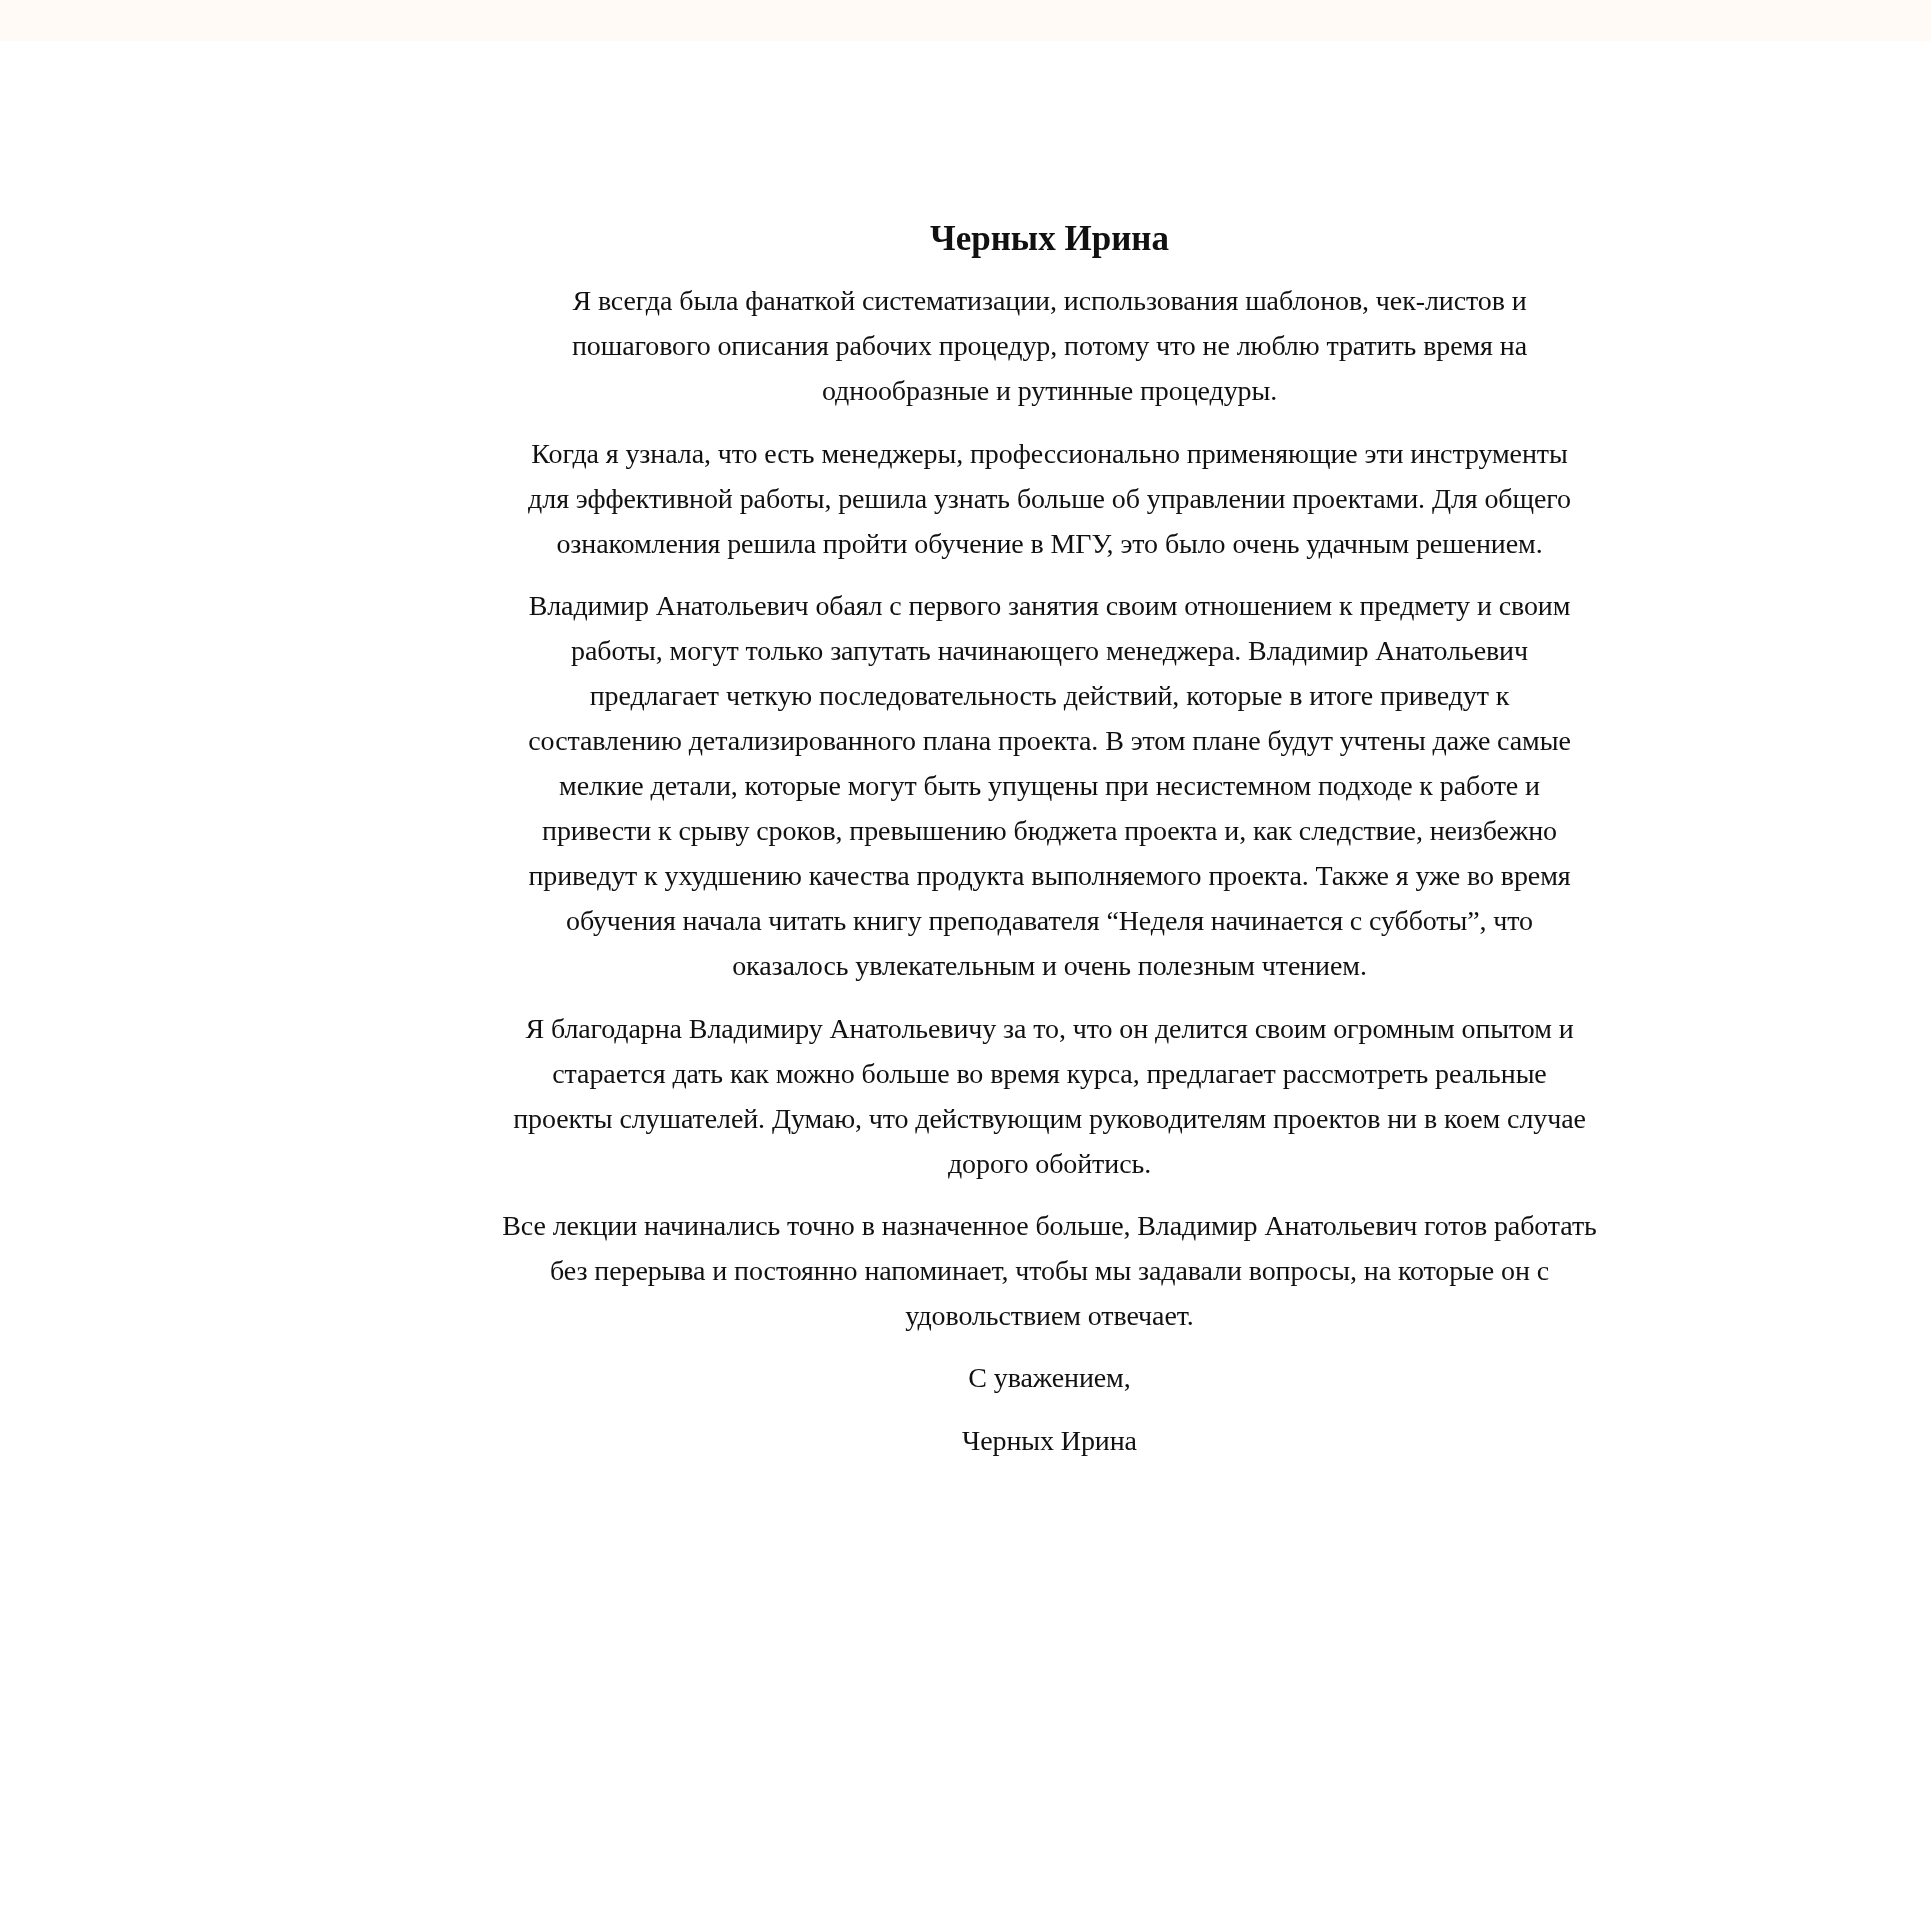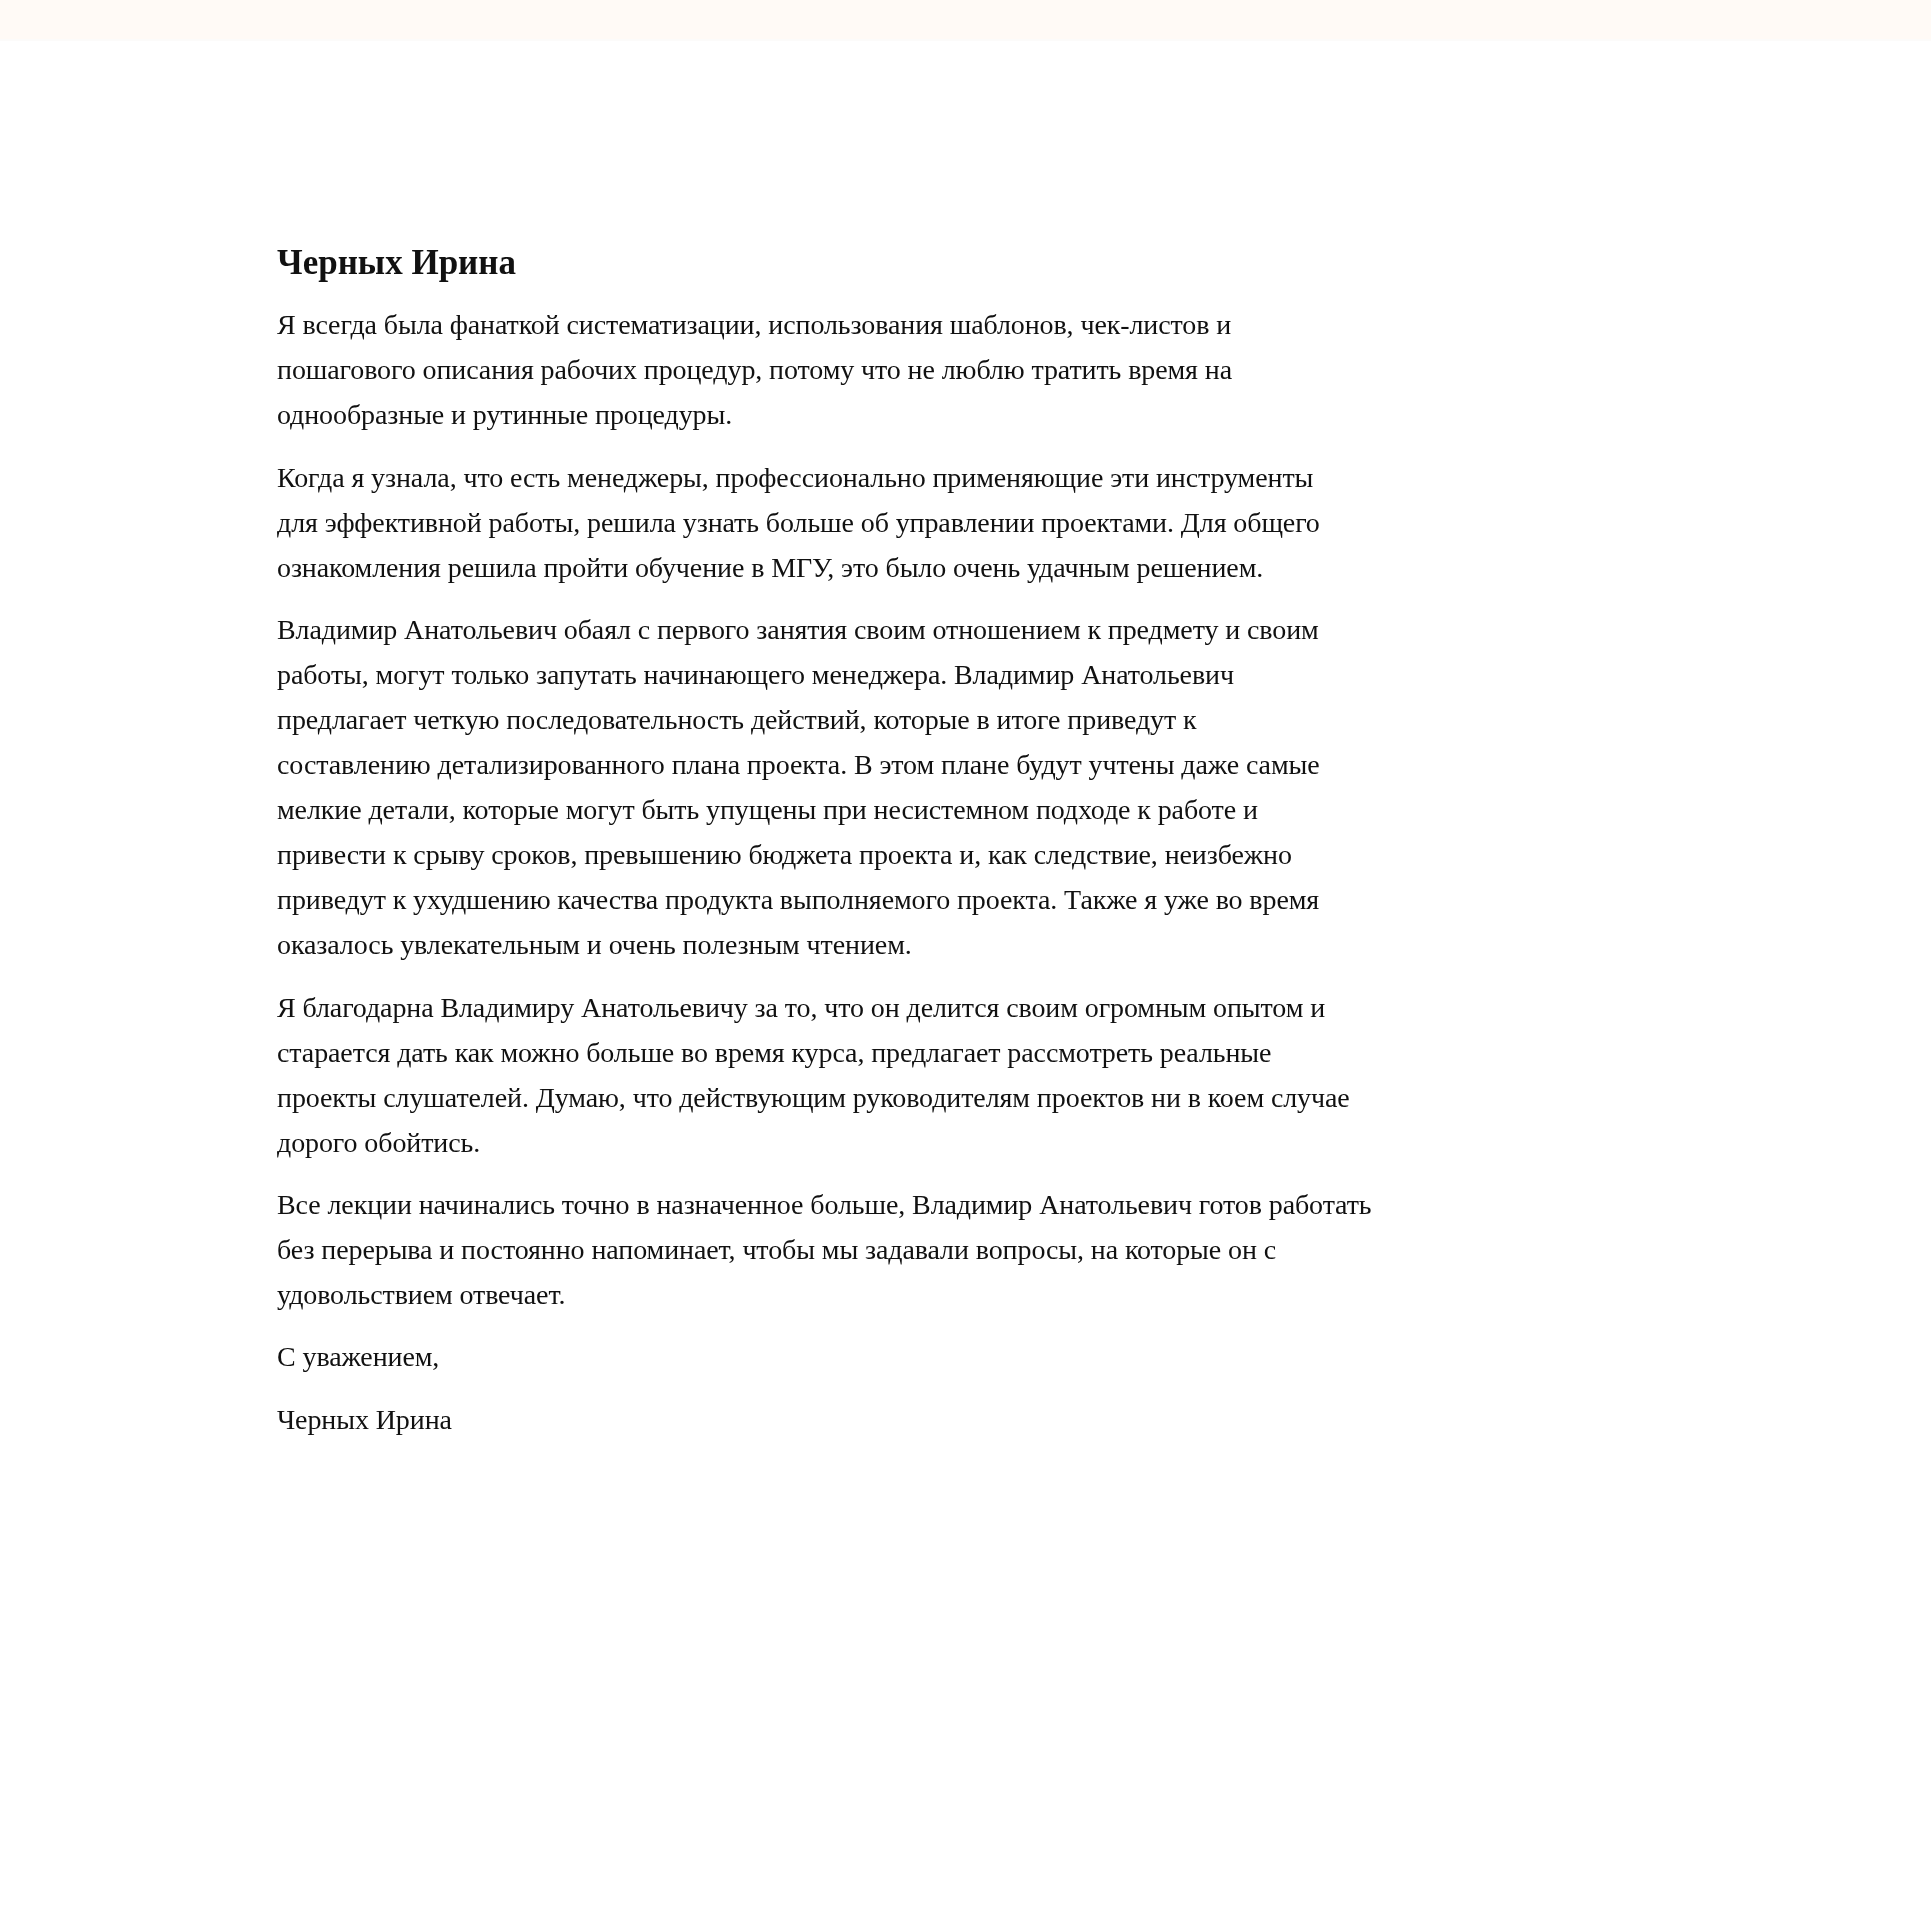--- a/index.html
+++ b/index.html
@@ -25,22 +25,23 @@
     }
     .page {
       position: absolute;
       left: 0; top: 0;
       width: 1931px;
       height: 1931px;
     }
     .content {
       position: absolute;
       left: 277px;
-      top: 240px;
+      top: 216px;
       width: 1545px;
+      text-align: center;
     }
     .line {
       display: block;
       font-size: 28px;
       line-height: 45px;
       white-space: nowrap;
       letter-spacing: -0.1px;
     }
     .heading {
       font-weight: bold;
@@ -78,20 +79,21 @@
     </div>
 
     <div class="para">
       <span class="line">Владимир Анатольевич обаял с первого занятия своим отношением к предмету и своим</span>
       <span class="line">работы, могут только запутать начинающего менеджера. Владимир Анатольевич</span>
       <span class="line">предлагает четкую последовательность действий, которые в итоге приведут к</span>
       <span class="line">составлению детализированного плана проекта. В этом плане будут учтены даже самые</span>
       <span class="line">мелкие детали, которые могут быть упущены при несистемном подходе к работе и</span>
       <span class="line">привести к срыву сроков, превышению бюджета проекта и, как следствие, неизбежно</span>
       <span class="line">приведут к ухудшению качества продукта выполняемого проекта. Также я уже во время</span>
+      <span class="line">обучения начала читать книгу преподавателя “Неделя начинается с субботы”, что</span>
       <span class="line">оказалось увлекательным и очень полезным чтением.</span>
     </div>
 
     <div class="para">
       <span class="line">Я благодарна Владимиру Анатольевичу за то, что он делится своим огромным опытом и</span>
       <span class="line">старается дать как можно больше во время курса, предлагает рассмотреть реальные</span>
       <span class="line">проекты слушателей. Думаю, что действующим руководителям проектов ни в коем случае</span>
       <span class="line">дорого обойтись.</span>
     </div>
 

